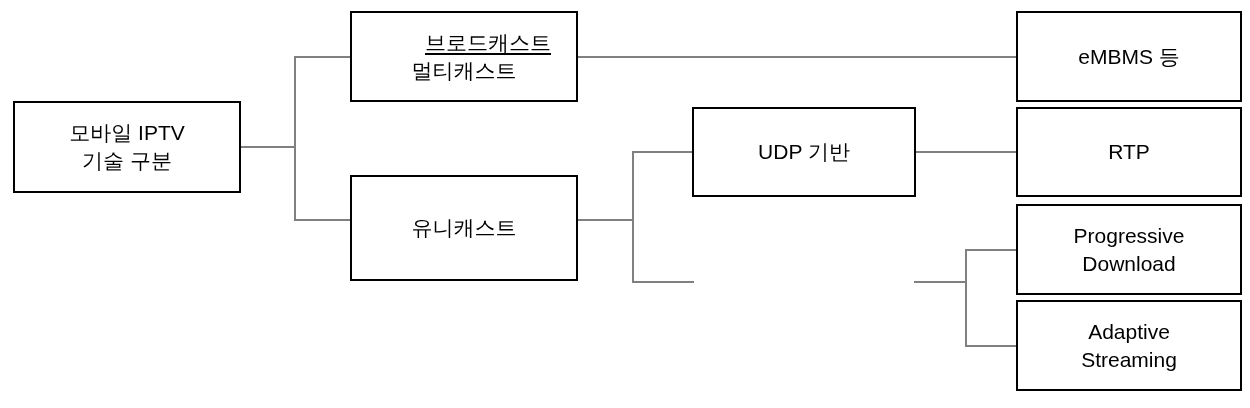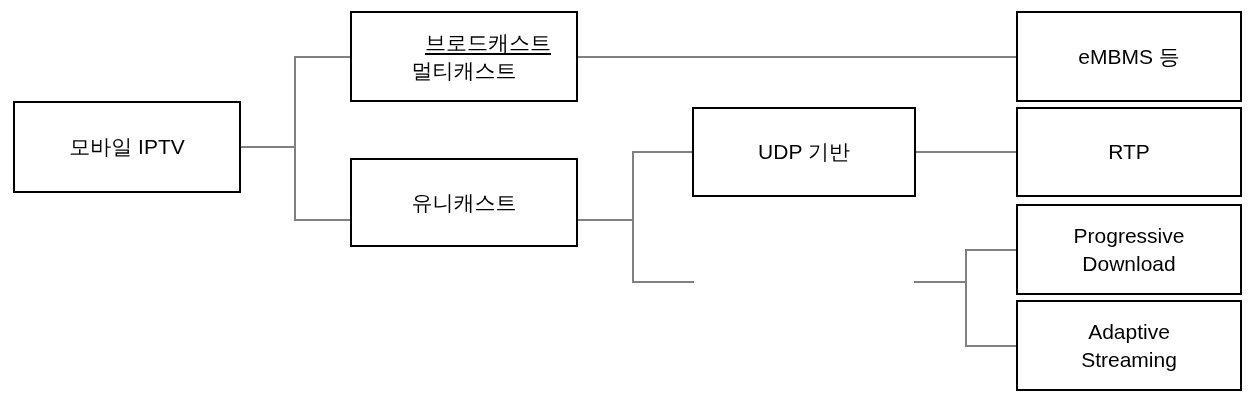--- a/index.html
+++ b/index.html
@@ -40,35 +40,36 @@
     position: absolute;
     background: #808080;
     z-index: 1;
   }
   .h-line { height: 2px; }
   .v-line { width: 2px; }
 
   
   #node-root        { left: 13px;   top: 101px; width: 228px; height: 92px; }
   #node-broadcast   { left: 350px;  top: 11px;  width: 228px; height: 91px; }
-  #node-unicast     { left: 350px;  top: 158px; width: 228px; height: 89px; }
+  #node-unicast     { left: 350px;  top: 175px; width: 228px; height: 106px; }
   #node-udp         { left: 692px;  top: 107px; width: 224px; height: 90px; }
   #node-tcp         { left: 692px;  top: 238px; width: 224px; height: 89px; }
   #node-embms       { left: 1016px; top: 11px;  width: 226px; height: 91px; text-align: center; }
   #node-rtp         { left: 1016px; top: 107px; width: 226px; height: 90px; align-items: center; }
   #node-progressive { left: 1016px; top: 204px; width: 226px; height: 91px; }
   #node-adaptive    { left: 1016px; top: 300px; width: 226px; height: 91px; }
 </style>
 </head>
 <body>
 
 <div class="canvas">
 
   <div class="node" id="node-root">
     <span>모바일 IPTV</span>
+    <span>기술 구분</span>
   </div>
 
   <div class="node" id="node-broadcast">
     <span class="underlined">브로드캐스트</span>
     <span>멀티캐스트</span>
   </div>
 
   <div class="node" id="node-unicast">
     <span>유니캐스트</span>
   </div>

